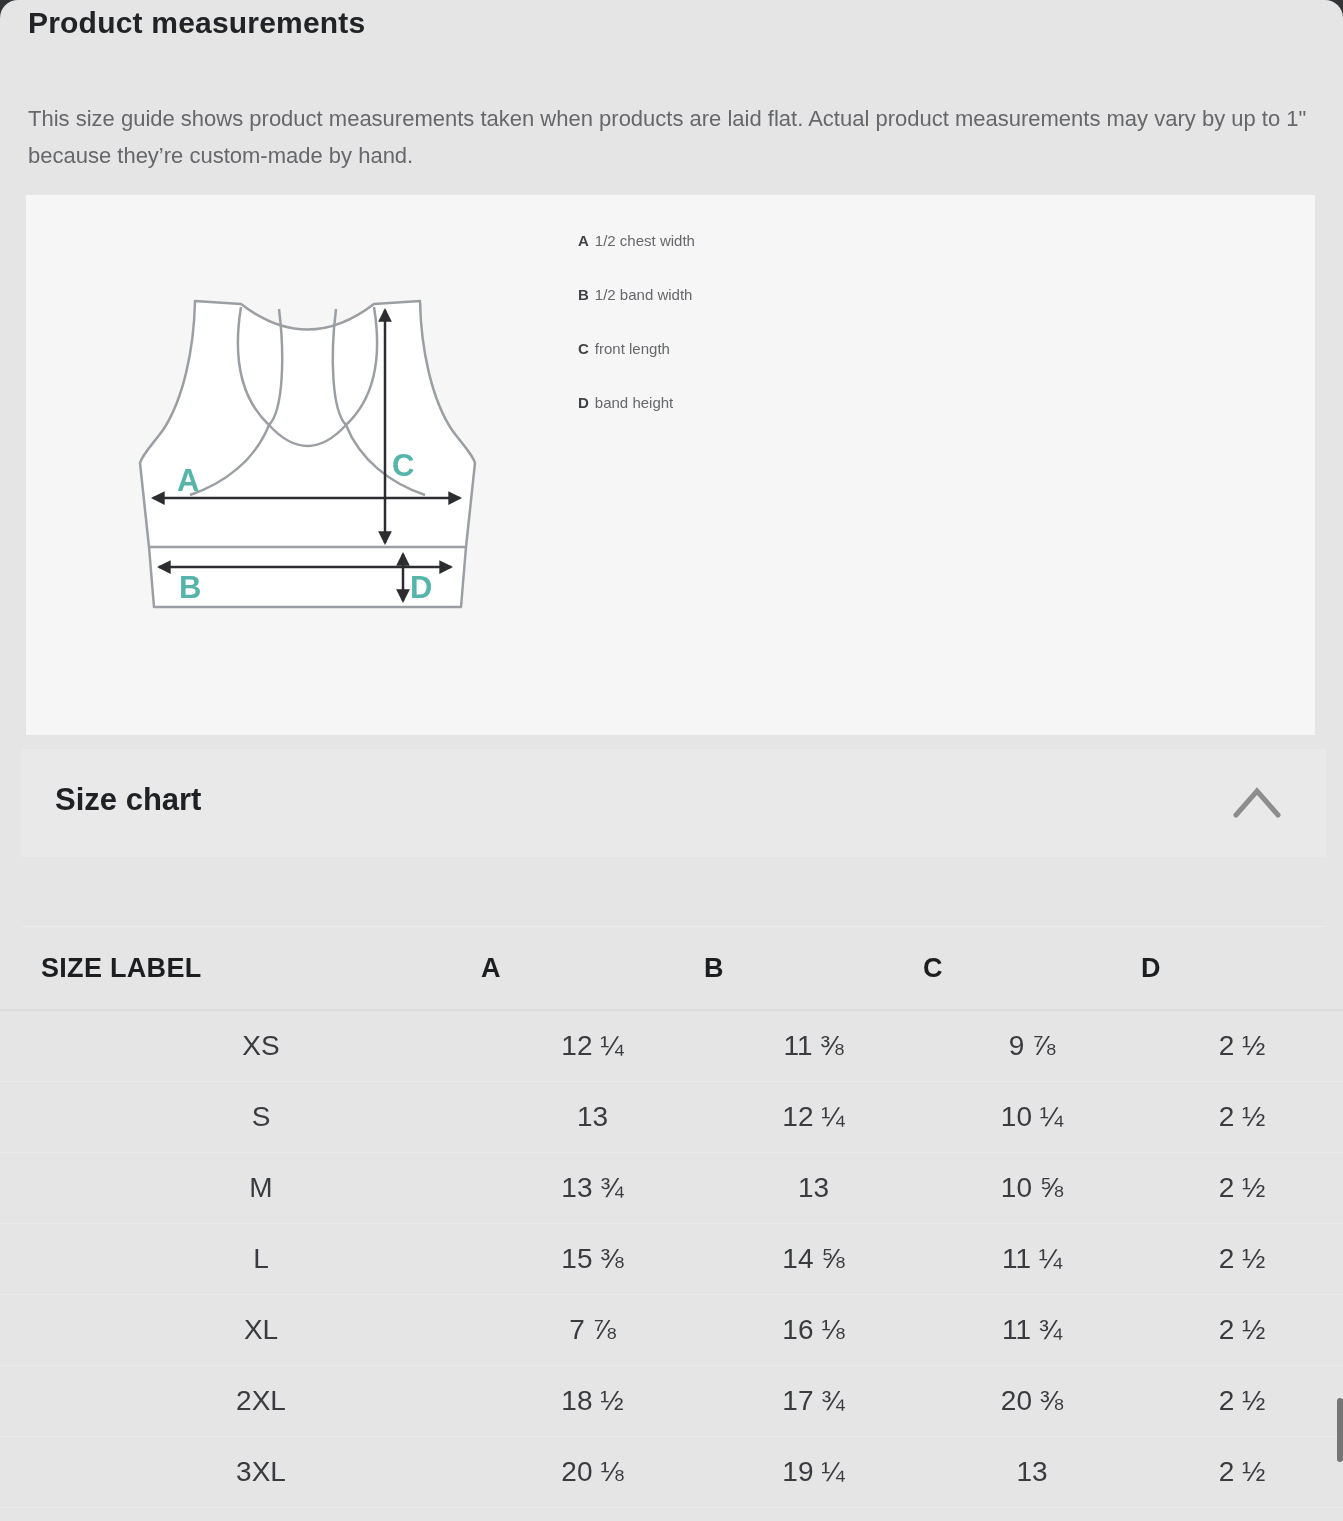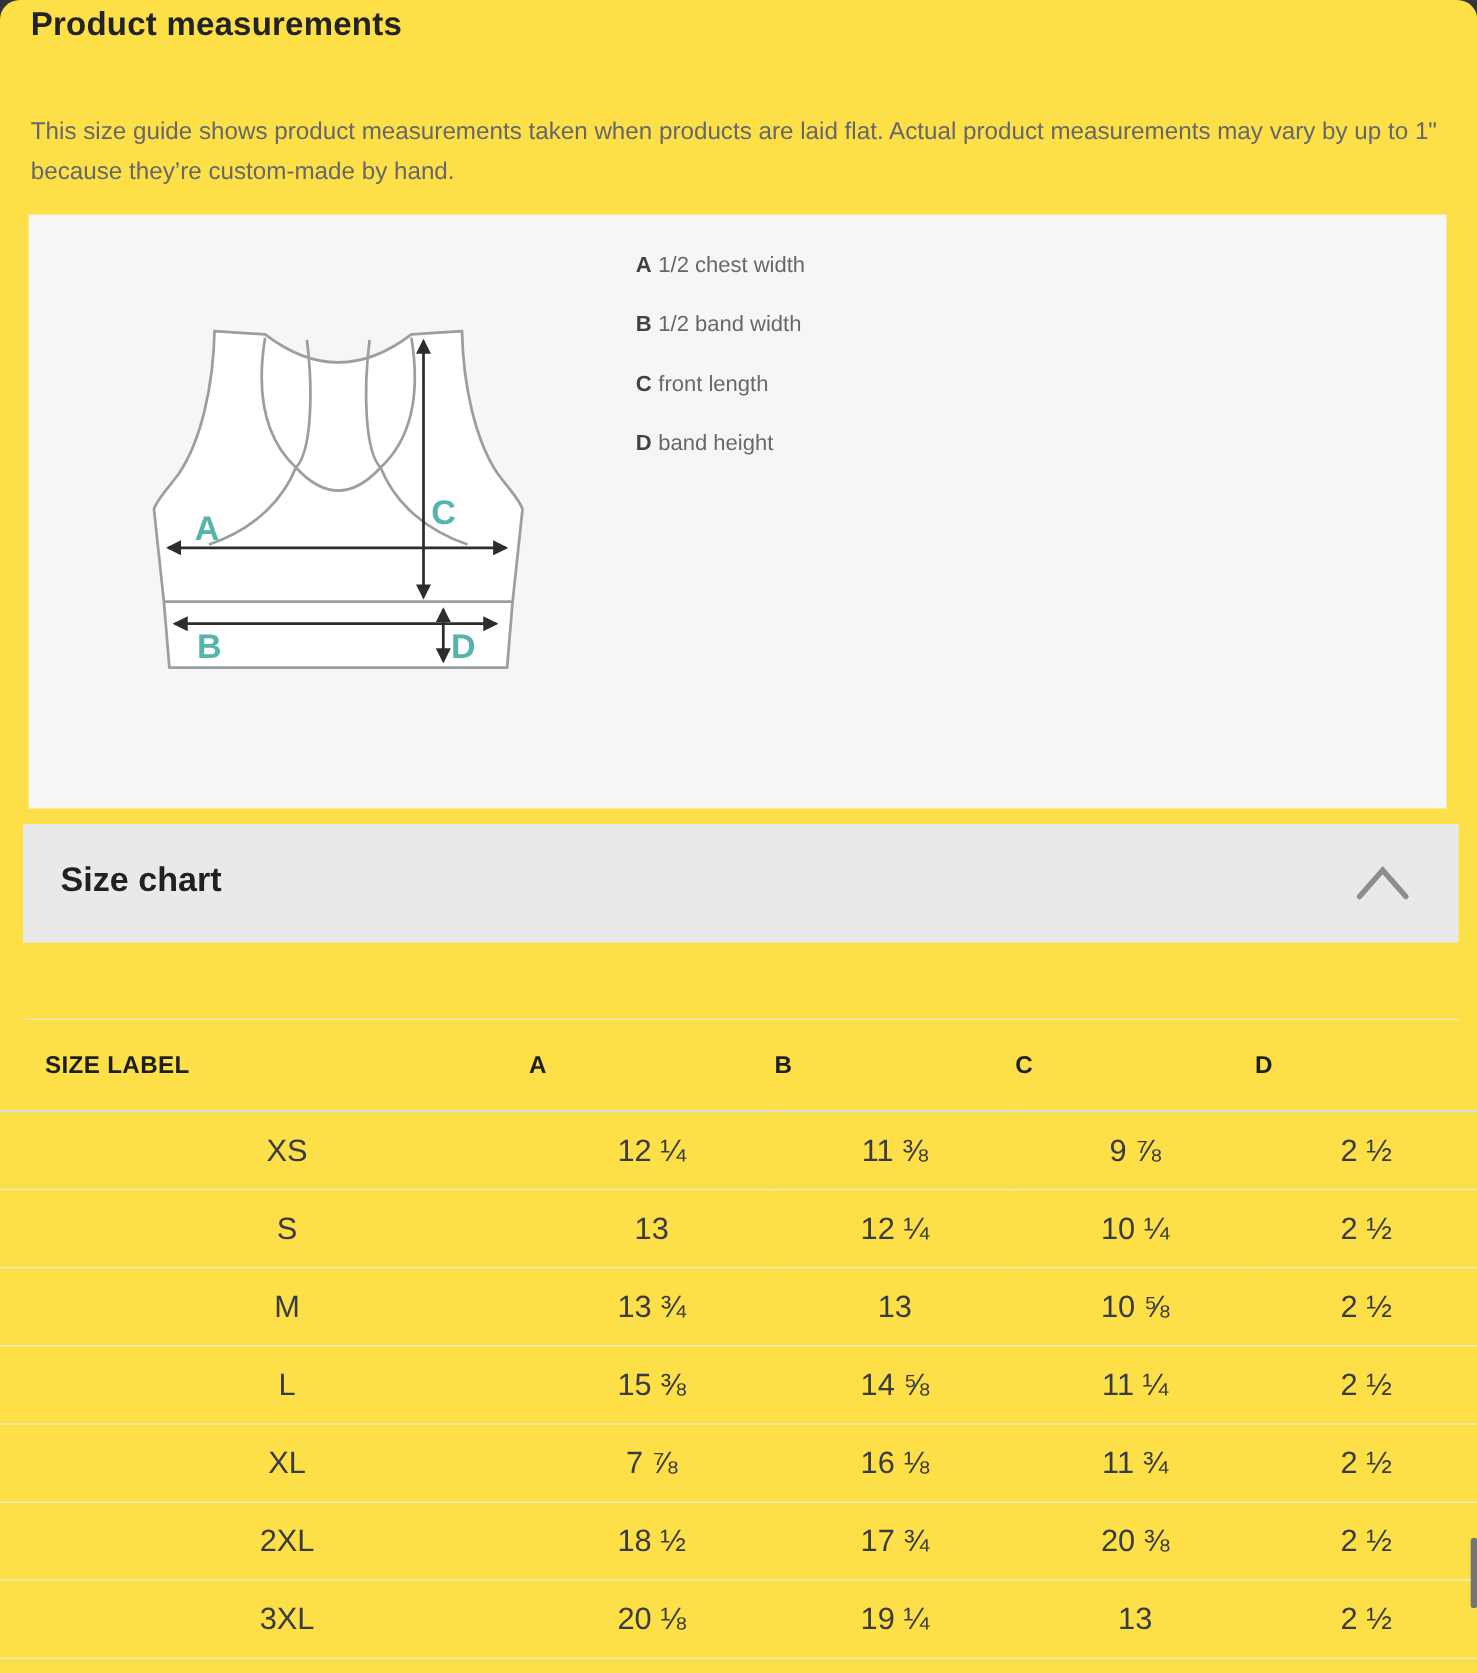--- a/index.html
+++ b/index.html
@@ -1,41 +1,41 @@
 <!DOCTYPE html>
 <html><head>
 <meta charset="utf-8">
 <style>
   * { margin:0; padding:0; box-sizing:border-box; }
   html,body { background:#333436; }
   body { font-family:"Liberation Sans","DejaVu Sans",sans-serif; }
   .viewport { position:relative; width:1343px; height:1521px; margin:0 auto; overflow:hidden; }
-  .card { position:absolute; inset:0; background:#fde047; border-radius:18px 18px 0 0;text-decoration:underline; }
+  .card { position:absolute; inset:0; background:#e5e5e5; border-radius:18px 18px 0 0;text-decoration:underline; }
 
   .page-title { position:absolute; left:28px; top:6px; font-size:30px; font-weight:bold; color:#222326; letter-spacing:.2px; }
   .page-desc { position:absolute; left:28px; top:100px; width:1294px; font-size:22px; line-height:37px; color:#66676b; }
 
   .diagram-panel { position:absolute; left:26px; top:195px; width:1289px; height:540px; background:#f6f6f7; }
   .bra-svg { position:absolute; left:109px; top:100px; }
   .legend { position:absolute; left:552px; top:35px; }
-  .legend-item { font-size:20px; color:#66676b; margin-bottom:32px; line-height:22px; }
+  .legend-item { font-size:15px; color:#66676b; margin-bottom:32px; line-height:22px; }
   .legend-item b { color:#414246; font-weight:bold; margin-right:6px; }
 
   .size-chart-bar { position:absolute; left:21px; top:749px; width:1305px; height:108px; background:#e9e9ea; cursor:pointer;padding-left:48px; }
   .size-chart-title { position:absolute; left:34px; top:33px; font-size:31px; font-weight:bold; color:#202124; }
   .chevron { position:absolute; right:45px; top:38px; }
 
   .tabs-hairline { position:absolute; left:22px; top:926px; width:1304px; height:1px; background:#ececec; }
   .tabs { position:absolute; left:22px; top:865px; height:62px; display:flex; gap:8px; }
   .tab { display:flex; align-items:center; padding:0 26px; font-size:22px; color:#66676b; cursor:pointer; border-bottom:4px solid transparent; }
   .tab.active { color:#222326; font-weight:bold; border-bottom-color:#2b2b2b; }
 
   .table-wrap { position:absolute; left:0; top:927px; width:1343px; }
   table { width:100%; border-collapse:collapse; table-layout:fixed; }
-  thead th { height:83px; text-align:left; vertical-align:middle; font-size:22px; font-weight:bold; color:#1d1e20; border-bottom:2px solid #dcdcdc; letter-spacing:.3px; }
+  thead th { height:83px; text-align:left; vertical-align:middle; font-size:27px; font-weight:bold; color:#1d1e20; border-bottom:2px solid #dcdcdc; letter-spacing:.3px; }
   tbody td { height:71px; vertical-align:middle; font-size:28px; color:#3a3b3f; border-bottom:1px solid #ebebeb;text-align:center; }
   th:first-child, td:first-child { padding-left:41px; }
 
   .scroll-thumb { position:absolute; right:0; top:1398px; width:6px; height:64px; background:#757575; border-radius:3px; }
 </style>
 </head>
 <body>
 
 <div class="viewport">
   <div class="card">

